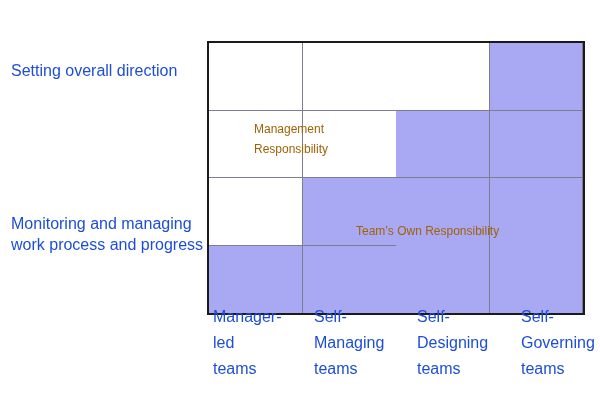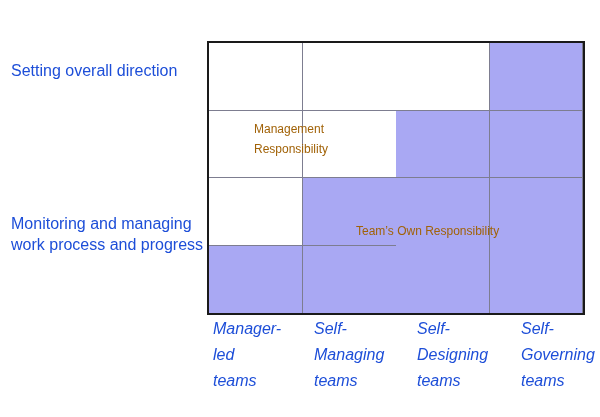--- a/index.html
+++ b/index.html
@@ -23,21 +23,21 @@
     white-space: pre-line;
     color: #1d4ed8;
   }
   
   .row-label { left: 11px; line-height: 21px; }
   .rl1 { top: 60px; }
   .rl2 { top: 126px; }
   .rl3 { top: 213px; }
   .rl4 { top: 293px; }
   
-  .col-label { top: 316px; line-height: 26px; font-style: italic; }
+  .col-label { top: 304px; line-height: 26px; }
   .cl1 { left: 213px; }
   .cl2 { left: 314px; }
   .cl3 { left: 417px; }
   .cl4 { left: 521px; }
   
   .grid {
     position: absolute;
     left: 207px;
     top: 41px;
     width: 378px;

